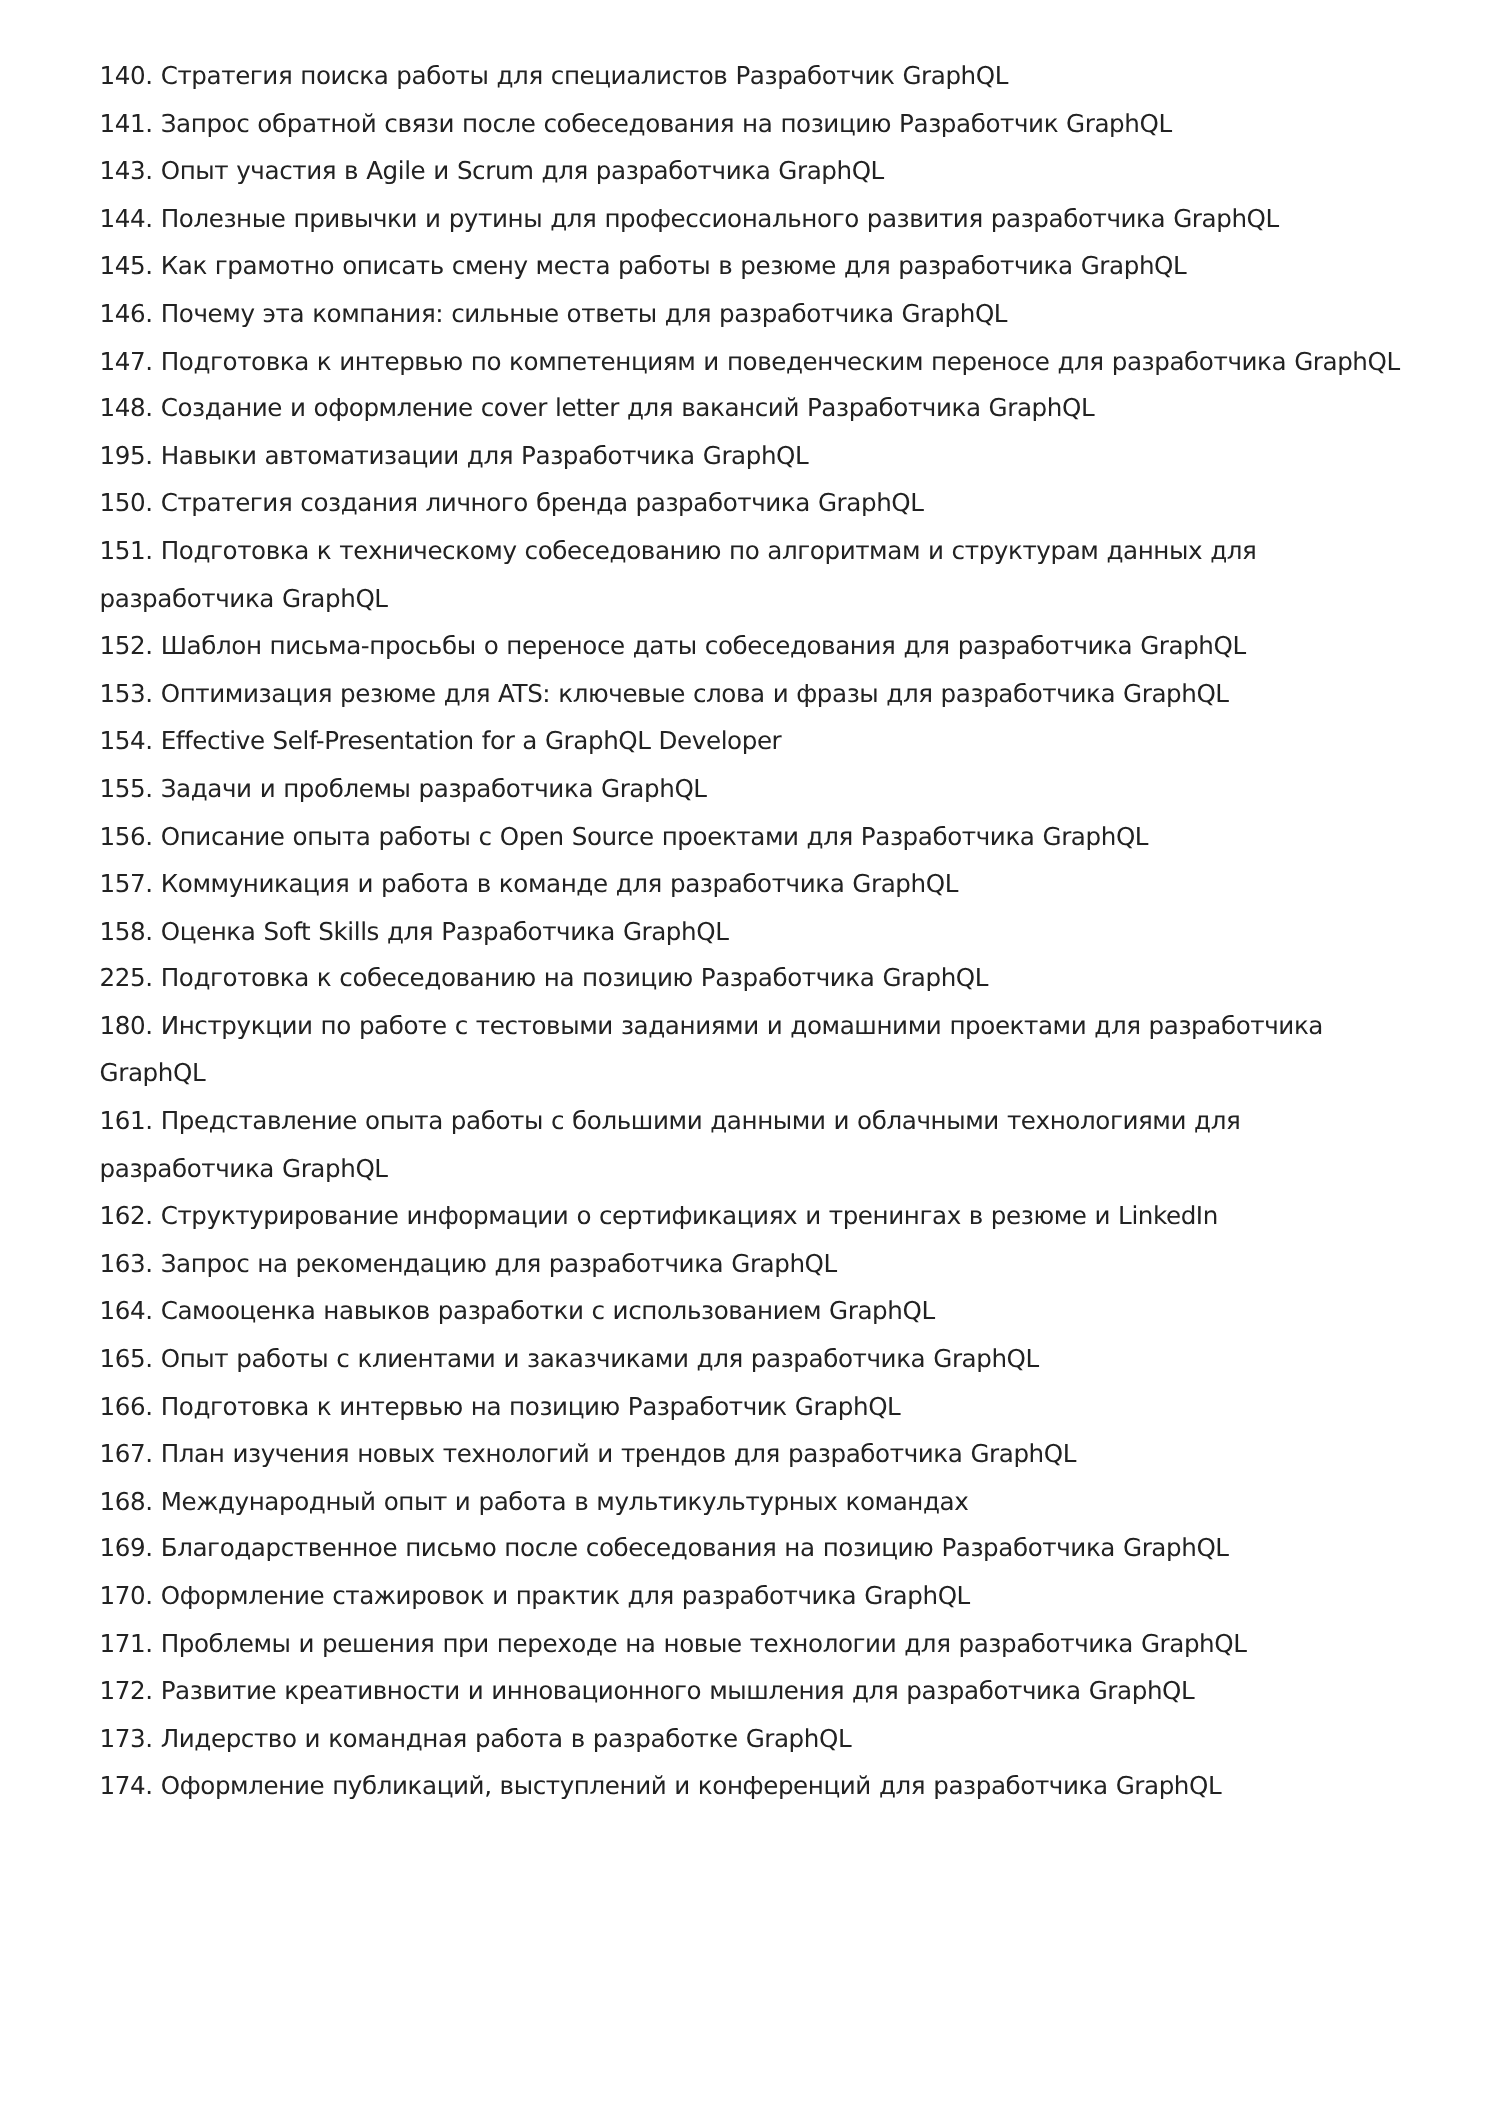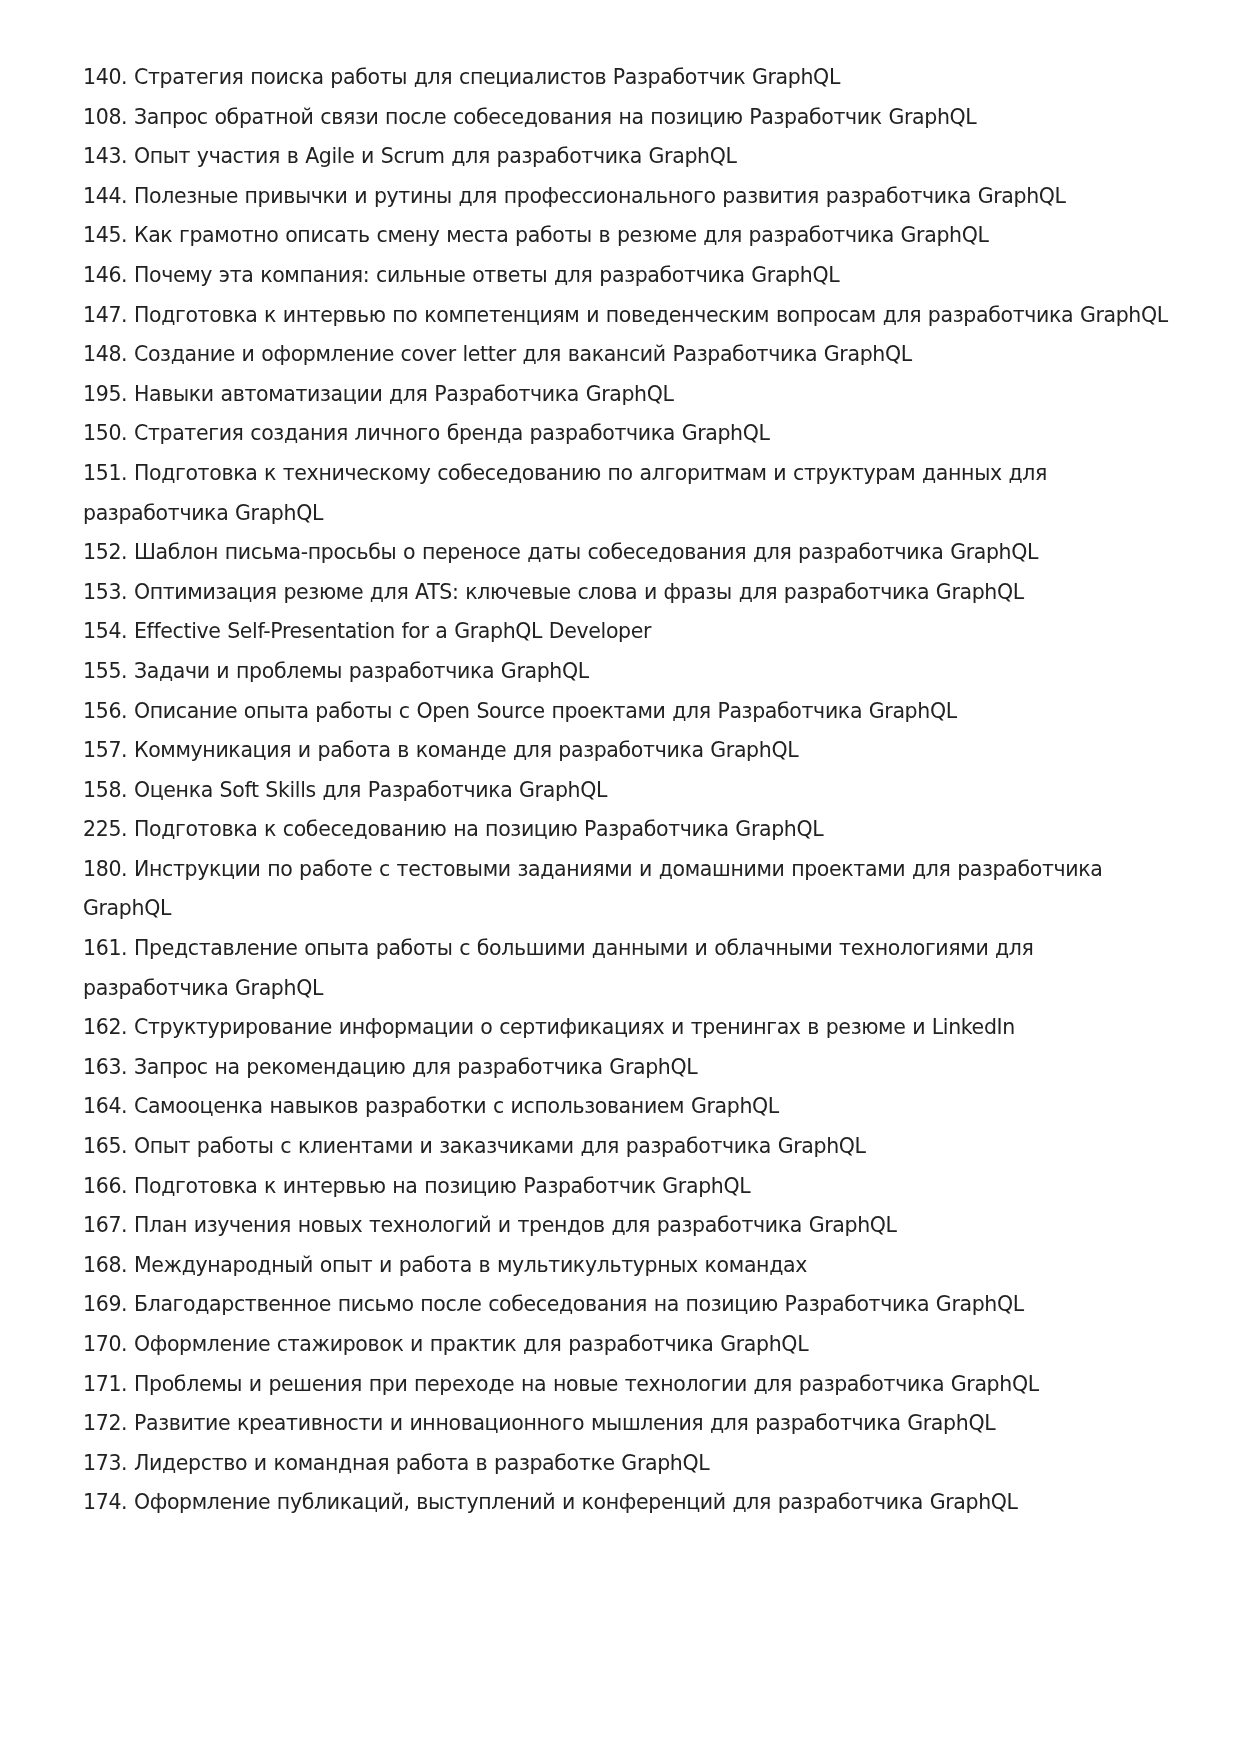--- a/index.html
+++ b/index.html
@@ -9,21 +9,21 @@
     }
     body {
       width: 1239px;
       height: 1753px;
       position: relative;
       overflow: hidden;
     }
     .page {
       position: absolute;
       left: 83px;
-      top: 58px;
+      top: 44px;
       width: 1090px;
       font-family: "DejaVu Sans", sans-serif;
       font-size: 20.5px;
       line-height: 39.6px;
       color: #222222;
       letter-spacing: -0.35px;
       word-spacing: 0.5px;
     }
     .list {
       list-style: none;
@@ -41,26 +41,26 @@
     .text {
       display: inline;
     }
   </style>
 </head>
 <body>
 
 <div class="page">
   <ul class="list" id="topic-list">
       <li class="item"><span class="num">140.</span> <span class="text">Стратегия поиска работы для специалистов Разработчик GraphQL</span></li>
-      <li class="item"><span class="num">108.</span> <span class="text">Запрос обратной связи после собеседования на позицию Разработчик GraphQL</span></li>
+      <li class="item"><span class="num">141.</span> <span class="text">Запрос обратной связи после собеседования на позицию Разработчик GraphQL</span></li>
       <li class="item"><span class="num">143.</span> <span class="text">Опыт участия в Agile и Scrum для разработчика GraphQL</span></li>
       <li class="item"><span class="num">144.</span> <span class="text">Полезные привычки и рутины для профессионального развития разработчика GraphQL</span></li>
       <li class="item"><span class="num">145.</span> <span class="text">Как грамотно описать смену места работы в резюме для разработчика GraphQL</span></li>
       <li class="item"><span class="num">146.</span> <span class="text">Почему эта компания: сильные ответы для разработчика GraphQL</span></li>
-      <li class="item"><span class="num">147.</span> <span class="text">Подготовка к интервью по компетенциям и поведенческим вопросам для разработчика GraphQL</span></li>
+      <li class="item"><span class="num">147.</span> <span class="text">Подготовка к интервью по компетенциям и поведенческим переносе для разработчика GraphQL</span></li>
       <li class="item"><span class="num">148.</span> <span class="text">Создание и оформление cover letter для вакансий Разработчика GraphQL</span></li>
       <li class="item"><span class="num">195.</span> <span class="text">Навыки автоматизации для Разработчика GraphQL</span></li>
       <li class="item"><span class="num">150.</span> <span class="text">Стратегия создания личного бренда разработчика GraphQL</span></li>
       <li class="item"><span class="num">151.</span> <span class="text">Подготовка к техническому собеседованию по алгоритмам и структурам данных для разработчика GraphQL</span></li>
       <li class="item"><span class="num">152.</span> <span class="text">Шаблон письма-просьбы о переносе даты собеседования для разработчика GraphQL</span></li>
       <li class="item"><span class="num">153.</span> <span class="text">Оптимизация резюме для ATS: ключевые слова и фразы для разработчика GraphQL</span></li>
       <li class="item"><span class="num">154.</span> <span class="text">Effective Self-Presentation for a GraphQL Developer</span></li>
       <li class="item"><span class="num">155.</span> <span class="text">Задачи и проблемы разработчика GraphQL</span></li>
       <li class="item"><span class="num">156.</span> <span class="text">Описание опыта работы с Open Source проектами для Разработчика GraphQL</span></li>
       <li class="item"><span class="num">157.</span> <span class="text">Коммуникация и работа в команде для разработчика GraphQL</span></li>

